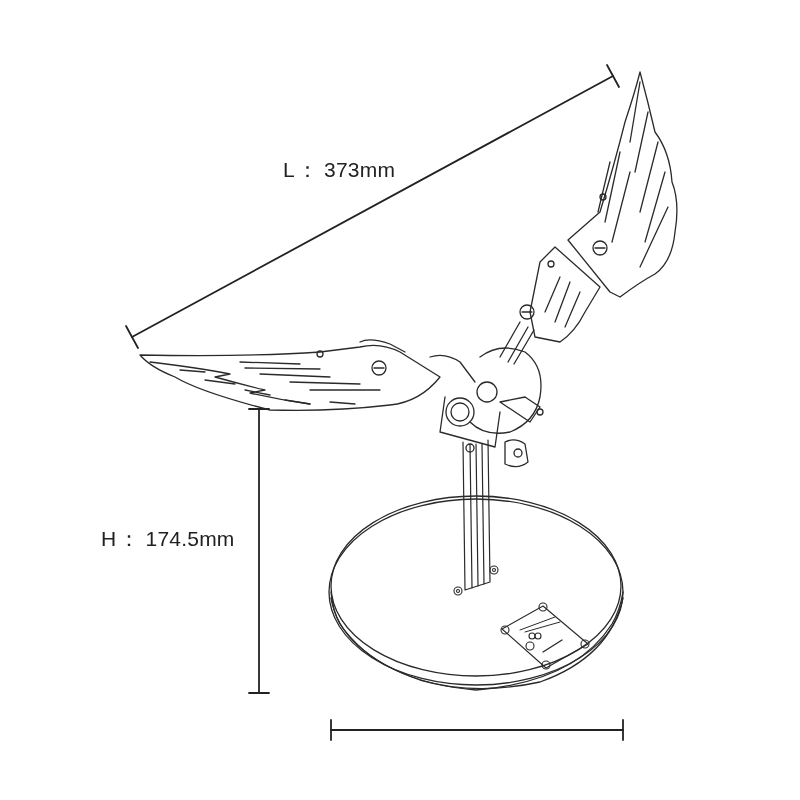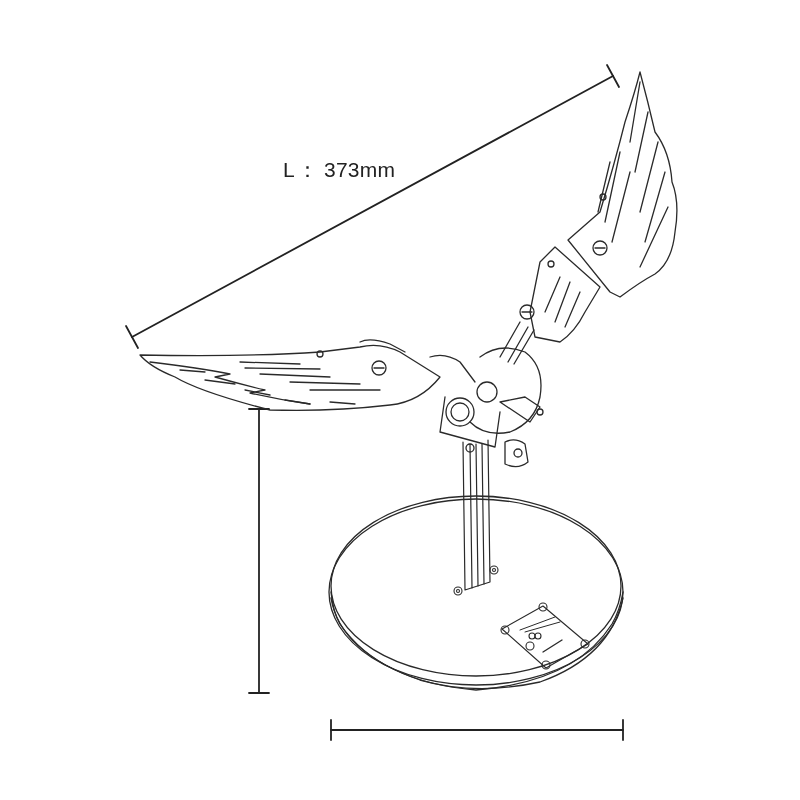--- a/index.html
+++ b/index.html
@@ -110,14 +110,17 @@
       <circle cx="540" cy="400" r="3"></circle>
       <circle cx="470" cy="436" r="4"></circle>
     </g>
   </svg>
 
   
   <div class="dim-label" style="left:283px; top:144px;">
     <span>L</span><span class="sep">：</span><span>373mm</span>
   </div>
 
+  <div class="dim-label" style="left:101px; top:513px;">
+    <span>H</span><span class="sep">：</span><span>174.5mm</span>
+  </div>
 
 </div>
 
 </body></html>

